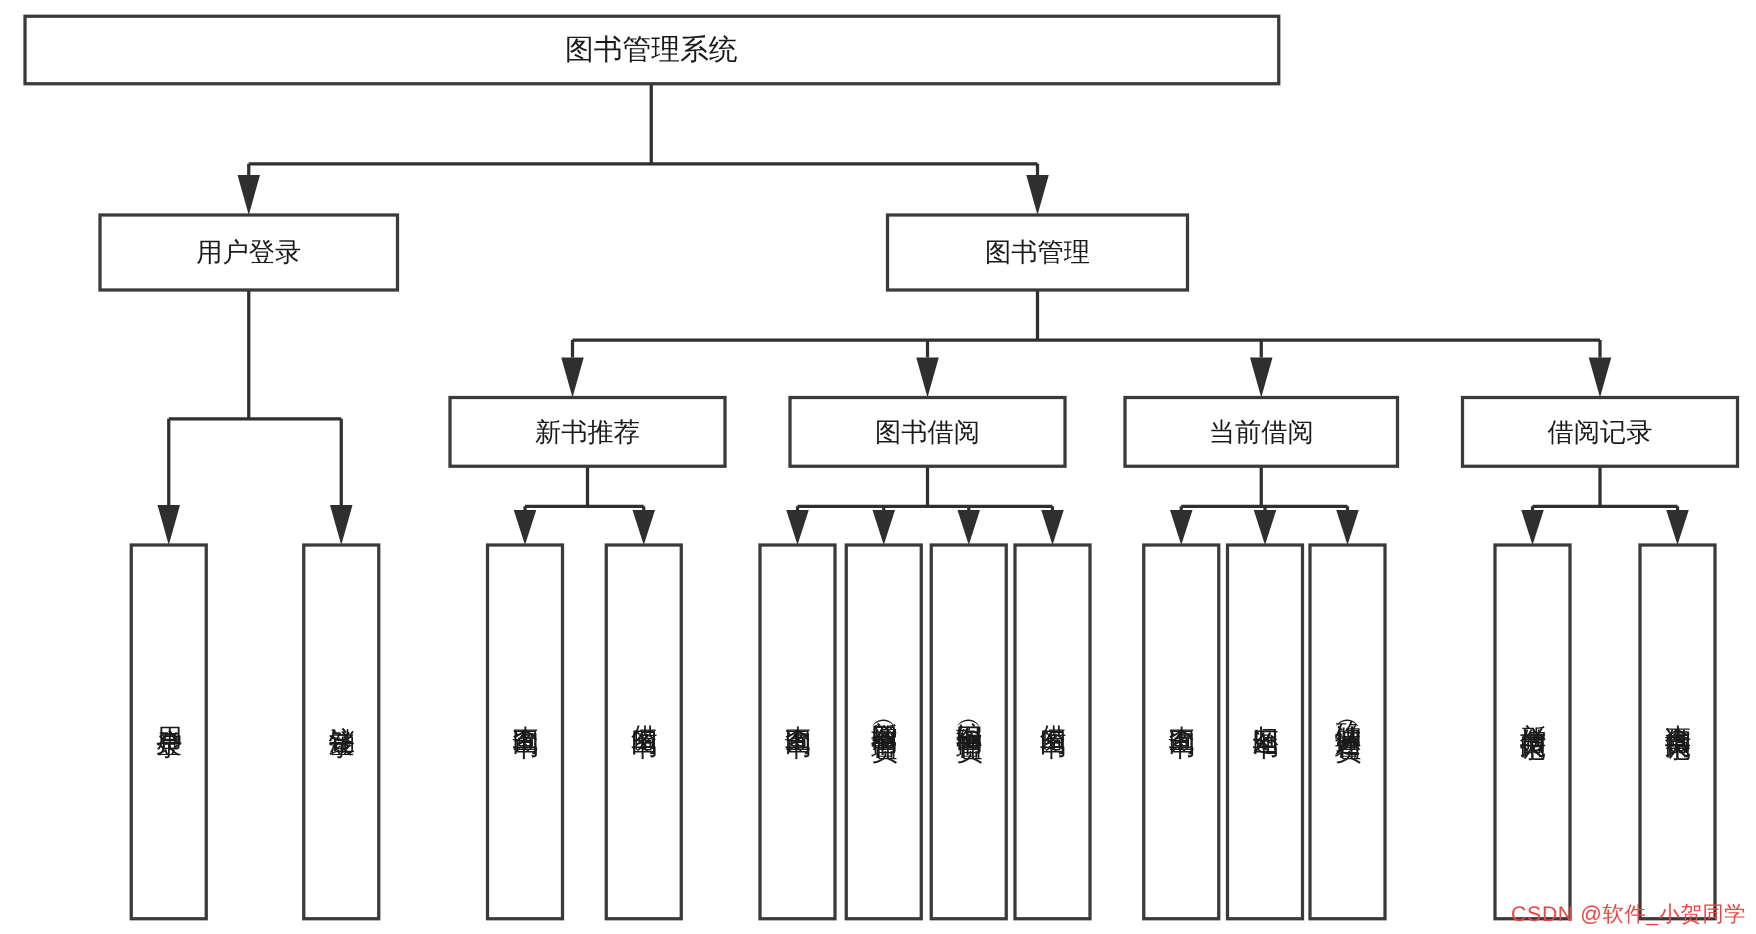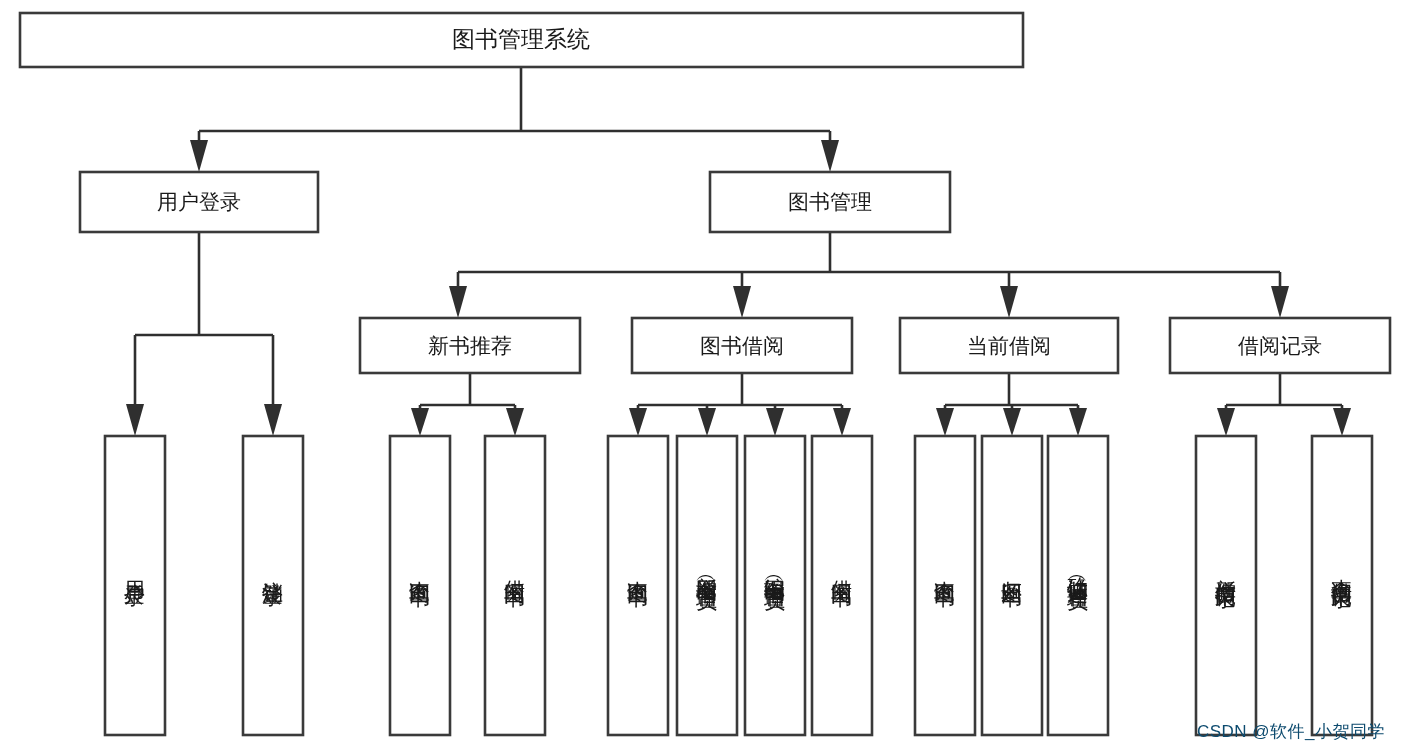--- a/index.html
+++ b/index.html
@@ -50,25 +50,25 @@
     stroke-width: 2.6;
     fill: none;
     stroke-linecap: butt;
   }
   .arrow-head {
     fill: #2f2f2f;
     stroke: none;
   }
   .watermark {
     position: absolute;
-    right: 20px;
+    right: 8px;
     bottom: 4px;
     font-family: "Liberation Sans", "DejaVu Sans", sans-serif;
     font-size: 17px;
-    color: #0c4a6e;
+    color: #ef4444;
     letter-spacing: 0.5px;
     white-space: nowrap;
     pointer-events: none;
   }
 </style>
 </head>
 <body>
 
 <svg id="diagram-root" viewBox="0 0 1405 747" xmlns="http://www.w3.org/2000/svg">
 

